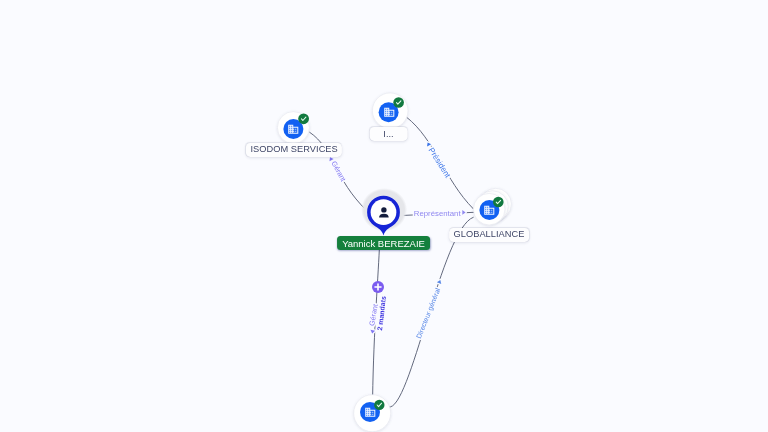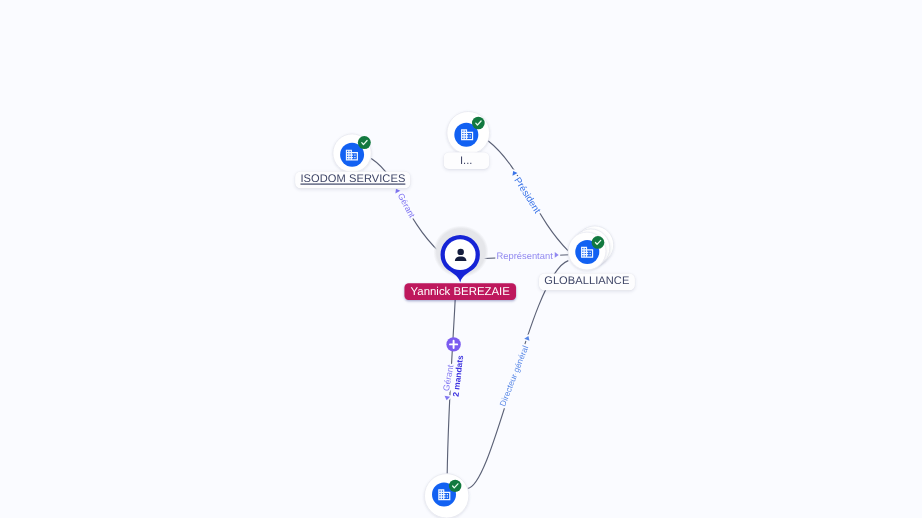--- a/index.html
+++ b/index.html
@@ -8,21 +8,21 @@
        font-family:"Liberation Sans",sans-serif;-webkit-font-smoothing:antialiased;}
   #stage{position:relative;width:768px;height:432px;background:#fafbff;}
   svg.layer{position:absolute;left:0;top:0;width:768px;height:432px;}
   .edge-path{fill:none;stroke:#5b6176;stroke-width:0.95;}
   #gsvg text{opacity:0.999;}
   .node-label{position:absolute;box-sizing:border-box;white-space:nowrap;
     font-family:"Liberation Sans",sans-serif;opacity:0.999;}
   .pill-light{background:#fdfdfe;color:#3e4566;border-radius:4.5px;
     box-shadow:0 1px 3px rgba(40,50,90,.13),0 0 1px rgba(40,50,90,.10);
     padding:3.6px 4.4px;font-size:9.25px;line-height:7px;letter-spacing:0.005em;}
-  .pill-blue{background:#be185d;color:#fff;border-radius:3.5px;
+  .pill-blue{background:#15803d;color:#fff;border-radius:3.5px;
     padding:3.5px 5.6px;font-size:9.5px;line-height:7px;
     box-shadow:0 1px 2px rgba(20,30,120,.35);}
 </style>
 </head>
 <body>
 
 <div id="stage">
   <svg class="layer" id="gsvg" viewBox="0 0 768 432">
     <defs>
       <radialGradient id="haloGrad" cx="50%" cy="50%" r="50%">
@@ -98,18 +98,18 @@
         <path d="M12 7V3H2v18h20V7H12zM6 19H4v-2h2v2zm0-4H4v-2h2v2zm0-4H4V9h2v2zm0-4H4V5h2v2zm4 12H8v-2h2v2zm0-4H8v-2h2v2zm0-4H8V9h2v2zm0-4H8V5h2v2zm10 12h-8v-2h2v-2h-2v-2h2v-2h-2V9h8v10zm-2-8h-2v2h2v-2zm0 4h-2v2h2v-2z" fill="#f2f7ff" transform="translate(364.2,406.2) scale(0.5045454545454545)"></path>
         <circle cx="379.3" cy="404.9" r="5.2" fill="#12793f"></circle>
         <path d="M -2.1 0.1 L -0.75 1.7 L 2.3 -1.7" fill="none" stroke="#e6fbed" stroke-width="1.05" stroke-linecap="round" stroke-linejoin="round" transform="translate(379.3,404.9)"></path>
       </g>
       <g>
         <circle cx="378" cy="287" r="6" fill="#7b5cf0"></circle>
         <path d="M -3 0 H 3 M 0 -3 V 3" stroke="#fff" stroke-width="1.6" stroke-linecap="round" transform="translate(378,287)"></path>
       </g>
     </svg>
   <div id="labels">
-      <div class="node-label pill-light" style="position: absolute; left: 294.1px; top: 149.8px; transform: translate(-50%, -50%); text-align: left; text-decoration: underline;">ISODOM SERVICES</div>
+      <div class="node-label pill-light" style="position: absolute; left: 294.1px; top: 149.8px; transform: translate(-50%, -50%); text-align: left;">ISODOM SERVICES</div>
       <div class="node-label pill-light" style="position: absolute; left: 388.5px; top: 134.3px; transform: translate(-50%, -50%); min-width: 38.6px; text-align: center;">I...</div>
       <div class="node-label pill-blue" style="position: absolute; left: 383.5px; top: 243.2px; transform: translate(-50%, -50%); text-align: center;">Yannick BEREZAIE</div>
       <div class="node-label pill-light" style="position: absolute; left: 489px; top: 234.5px; transform: translate(-50%, -50%); text-align: left;">GLOBALLIANCE</div>
     </div>
 </div>
 
 </body></html>

